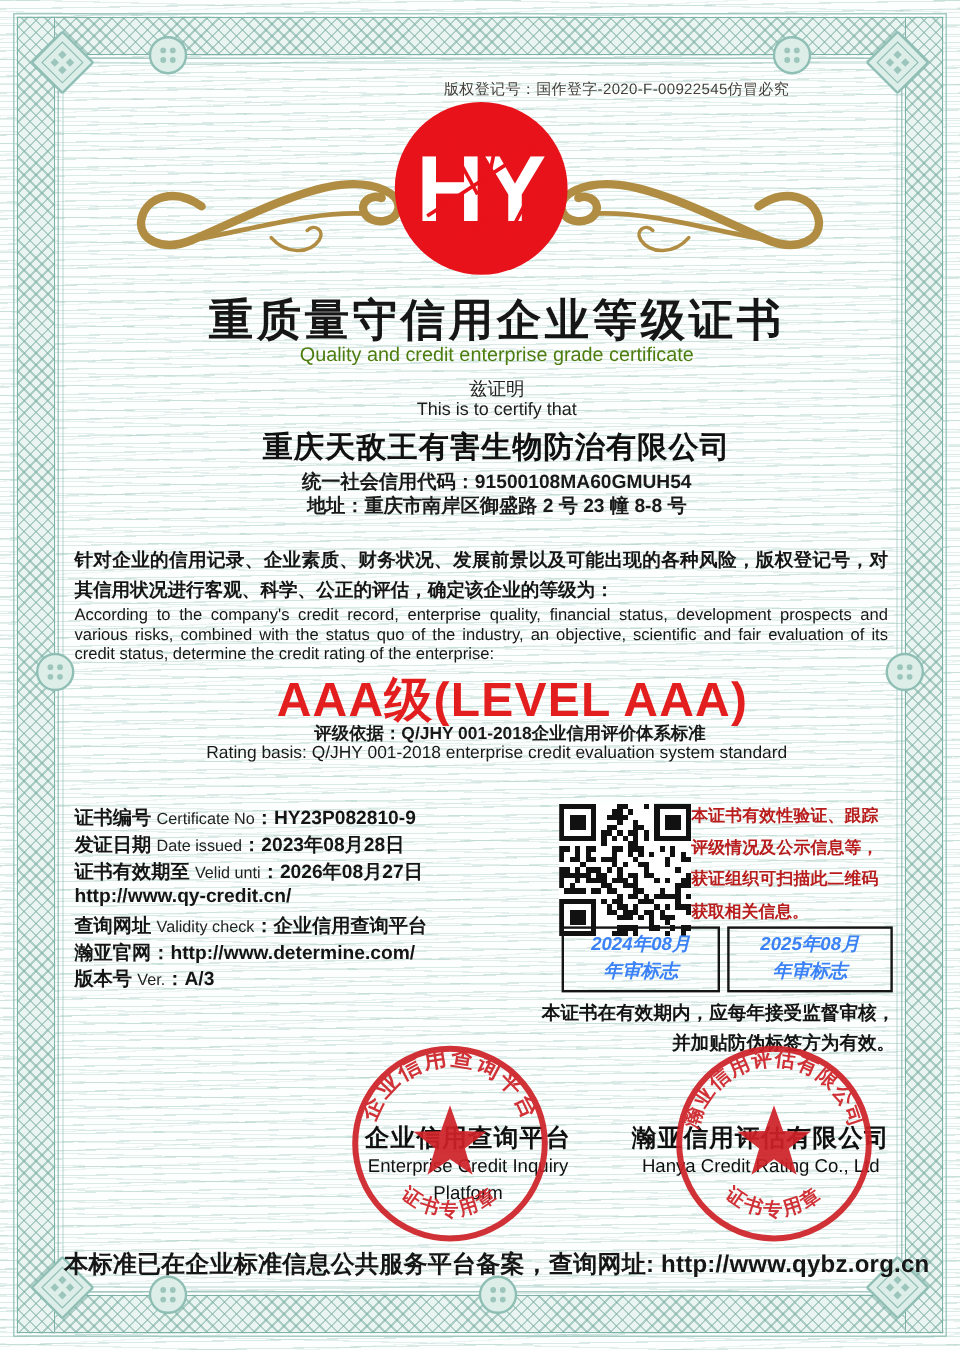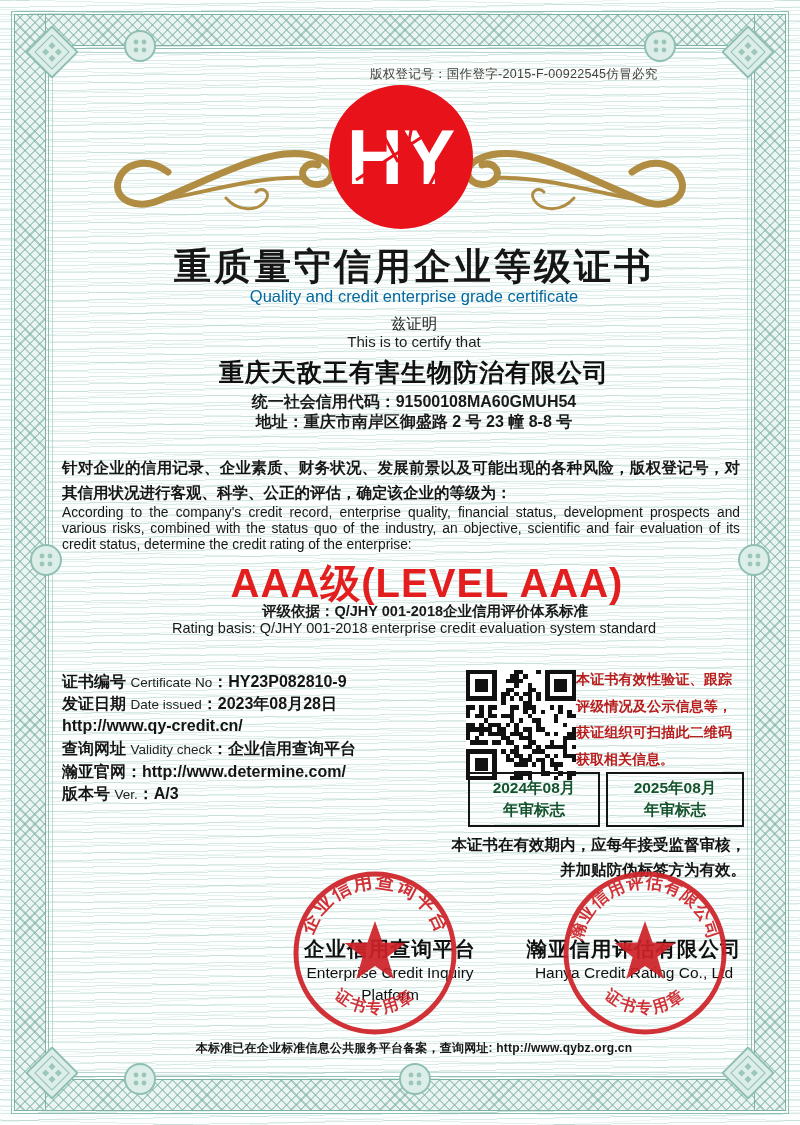--- a/index.html
+++ b/index.html
@@ -30,21 +30,21 @@
 
   .medal{position:absolute;transform:translate(-50%,-50%);}
 
   .content{position:absolute;inset:0;}
   .abs{position:absolute;}
   .ctr{left:0;right:0;text-align:center;margin-left:28px;}
 
   .copyright{top:66px;left:370px;font-size:12.5px;color:#45403c;letter-spacing:.3px;}
 
   .title{top:242px;font-size:37px;font-weight:700;color:#161616;letter-spacing:3px;}
-  .subtitle{top:287px;font-size:16.5px;color:#0369a1;}
+  .subtitle{top:287px;font-size:16.5px;color:#4d7c0f;}
   .certify-zh{top:314px;font-size:15.5px;color:#1d1d1d;}
   .certify-en{top:333px;font-size:15px;color:#1d1d1d;}
   .company{top:356px;font-size:25px;font-weight:700;color:#111;letter-spacing:1px;}
   .credit-code{top:392px;font-size:16px;font-weight:600;color:#1a1a1a;}
   .address{top:412px;font-size:16px;font-weight:600;color:#1a1a1a;}
 
   .body-zh{top:455px;left:62px;width:678px;font-size:15.5px;font-weight:600;color:#161616;line-height:25px;text-align:justify;}
   .body-en{top:505px;left:62px;width:678px;font-size:13.8px;color:#161616;line-height:16px;text-align:justify;}
 
   .rating{top:556px;font-size:40px;font-weight:900;color:#e31e1e;letter-spacing:1px;padding-left:26px;}
@@ -54,40 +54,40 @@
   .details{top:672px;left:62px;width:400px;}
   .detail-line{height:22.4px;white-space:nowrap;}
   .detail-line .zh{font-size:16px;font-weight:600;color:#151515;}
   .detail-line .en{font-size:13.5px;color:#222;}
   .detail-line .val{font-size:16px;font-weight:600;color:#151515;}
 
   .qr-box{top:670px;left:466px;width:110px;height:110px;background:#fff;}
   .qr-note{top:666px;left:576px;width:156px;font-size:14px;font-weight:600;color:#b91c1c;line-height:26.5px;text-align:justify;}
 
   .badge{top:772px;height:48px;border:2px solid #151515;text-align:center;padding-top:3px;}
-  .badge .b1,.badge .b2{font-size:15.5px;font-weight:600;color:#14532d;line-height:22px;}
+  .badge .b1,.badge .b2{font-size:15.5px;font-weight:600;color:#3b82f6;line-height:22px;font-style:italic;}
   .badge.b-left{left:468px;width:128px;}
   .badge.b-right{left:606px;width:134px;}
 
   .sup-note{top:832px;left:440px;width:306px;font-size:15.5px;font-weight:600;color:#141414;line-height:25px;text-align:right;}
 
   .org{text-align:center;z-index:4;}
   .org .zh{font-size:20.5px;font-weight:600;color:#101010;letter-spacing:1px;line-height:26px;}
   .org .en{font-size:15.5px;color:#101010;line-height:22px;}
   .org-left{top:936px;left:280px;width:220px;}
   .org-right{top:936px;left:520px;width:228px;}
 
   .seal{z-index:5;opacity:.92;}
   .seal-left{top:868px;left:290px;}
   .seal-right{top:868px;left:560px;}
   .seal text{fill:#ce2127;font-weight:700;}
   .seal .arc-t{font-size:19px;letter-spacing:2px;}
   .seal .bot-t{font-size:16px;letter-spacing:2px;}
 
-  .footer{top:1040px;font-size:12px;font-weight:700;color:#161616;letter-spacing:.2px;}
+  .footer{top:1040px;font-size:20px;font-weight:700;color:#161616;letter-spacing:.2px;}
 
   .gold{stroke:#b08d42;fill:none;stroke-linecap:round;}
 </style>
 </head>
 <body>
 
 <div class="page">
   <div class="waves"></div>
 
   <div class="band top"></div>
@@ -176,21 +176,21 @@
   <svg class="medal" style="left:754px;top:560px" width="34" height="34">
       <circle cx="17" cy="17" r="15" fill="#ddeee9" stroke="#8fbfb4" stroke-width="2"></circle>
       <circle cx="13" cy="13" r="2.4" fill="#9cc6bb"></circle>
       <circle cx="21" cy="13" r="2.4" fill="#9cc6bb"></circle>
       <circle cx="13" cy="21" r="2.4" fill="#9cc6bb"></circle>
       <circle cx="21" cy="21" r="2.4" fill="#9cc6bb"></circle>
     </svg>
 
   <div class="content">
 
-    <div class="abs copyright">版权登记号：国作登字-2015-F-00922545仿冒必究</div>
+    <div class="abs copyright">版权登记号：国作登字-2020-F-00922545仿冒必究</div>
 
     <svg class="abs" style="left:108px;top:128px" width="236" height="92" viewBox="0 0 236 92">
       <path class="gold" stroke-width="7" d="M60,44 C38,28 14,36 10,54 C6,72 28,82 52,72 C90,56 140,30 176,26 C206,23 226,34 224,46 C222,58 202,60 196,50 C191,42 200,33 210,37"></path>
       <path class="gold" stroke-width="4" d="M52,72 C100,64 150,48 196,50"></path>
       <path class="gold" stroke-width="3" d="M118,70 C130,84 150,84 158,72 C163,64 154,58 148,64"></path>
     </svg>
     <svg class="abs" style="left:456px;top:128px" width="236" height="92" viewBox="0 0 236 92">
       <g transform="translate(236,0) scale(-1,1)">
         <path class="gold" stroke-width="7" d="M60,44 C38,28 14,36 10,54 C6,72 28,82 52,72 C90,56 140,30 176,26 C206,23 226,34 224,46 C222,58 202,60 196,50 C191,42 200,33 210,37"></path>
         <path class="gold" stroke-width="4" d="M52,72 C100,64 150,48 196,50"></path>
@@ -221,20 +221,21 @@
     <div class="abs body-zh">针对企业的信用记录、企业素质、财务状况、发展前景以及可能出现的各种风险，版权登记号，对其信用状况进行客观、科学、公正的评估，确定该企业的等级为：</div>
     <div class="abs body-en">According to the company's credit record, enterprise quality, financial status, development prospects and various risks, combined with the status quo of the industry, an objective, scientific and fair evaluation of its credit status, determine the credit rating of the enterprise:</div>
 
     <div class="abs ctr rating">AAA级(LEVEL AAA)</div>
     <div class="abs ctr basis-zh">评级依据：Q/JHY 001-2018企业信用评价体系标准</div>
     <div class="abs ctr basis-en">Rating basis: Q/JHY 001-2018 enterprise credit evaluation system standard</div>
 
     <div class="abs details">
       <div class="detail-line"><span class="zh">证书编号 </span><span class="en">Certificate No</span><span class="val">：HY23P082810-9</span></div>
       <div class="detail-line"><span class="zh">发证日期 </span><span class="en">Date issued</span><span class="val">：2023年08月28日</span></div>
+      <div class="detail-line"><span class="zh">证书有效期至 </span><span class="en">Velid unti</span><span class="val">：2026年08月27日</span></div>
       <div class="detail-line"><span class="zh"></span><span class="en"></span><span class="val">http://www.qy-credit.cn/</span></div>
       <div class="detail-line"><span class="zh">查询网址 </span><span class="en">Validity check</span><span class="val">：企业信用查询平台</span></div>
       <div class="detail-line"><span class="zh">瀚亚官网</span><span class="en"></span><span class="val">：http://www.determine.com/</span></div>
       <div class="detail-line"><span class="zh">版本号 </span><span class="en">Ver.</span><span class="val">：A/3</span></div>
     </div>
 
     <svg id="qr" class="abs qr-box" viewBox="0 0 25 25" shape-rendering="crispEdges">
         <rect x="11" y="0" width="1" height="1" fill="#111"></rect>
         <rect x="12" y="0" width="1" height="1" fill="#111"></rect>
         <rect x="16" y="0" width="1" height="1" fill="#111"></rect>

